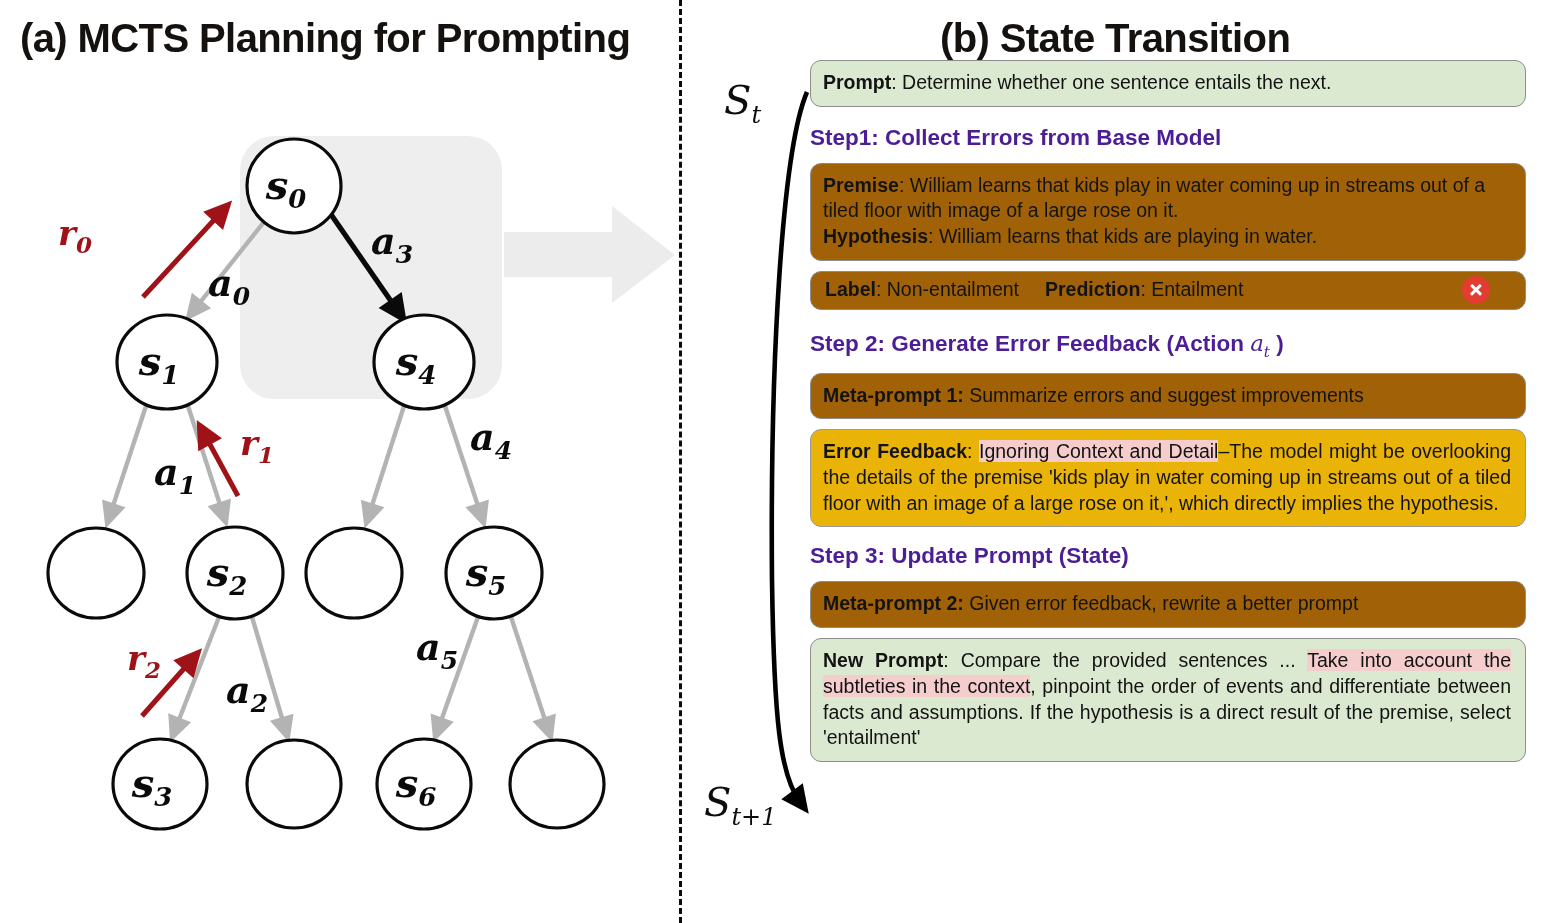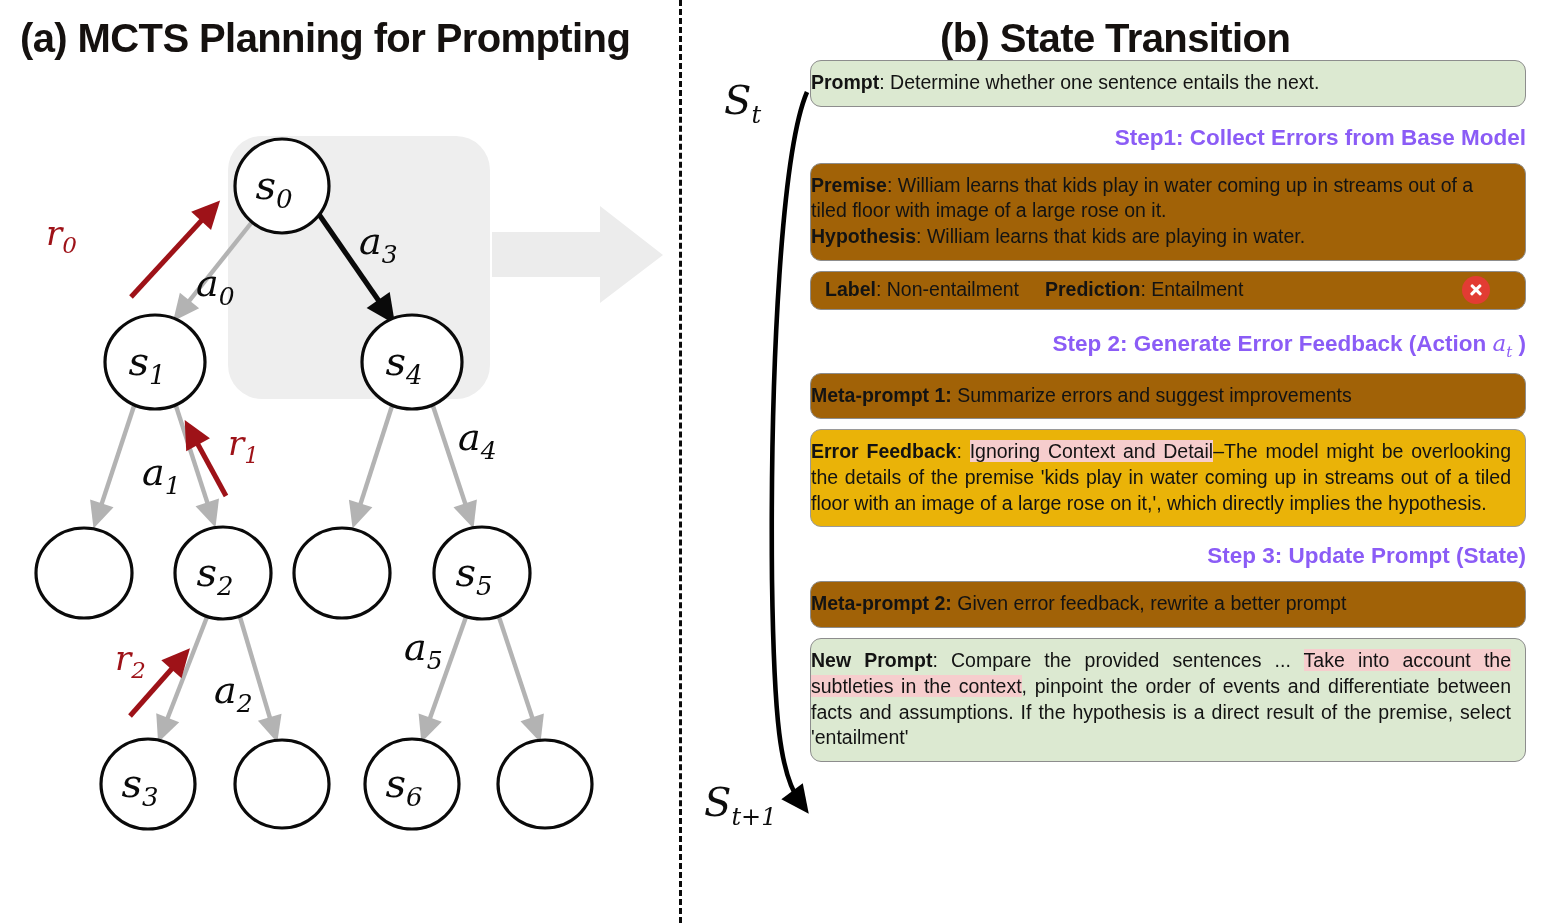--- a/index.html
+++ b/index.html
@@ -34,22 +34,22 @@
     left: 679px;
     top: 0px;
     width: 0px;
     height: 923px;
     border-left: 3px dashed #0b0b0b;
   }
 
   
   #tree-panel {
     position: absolute;
-    left: 0px; top: 0px;
-    width: 679px; height: 923px;
+    left: 12px; top: 0px;
+    width: 679px; height: 923px; font-weight: bold;
   }
   #tree-svg { position: absolute; left: 0; top: 0; }
 
   .node-label, .edge-label, .reward-label, .state-label {
     font-family: "DejaVu Serif", serif;
     font-style: italic;
   }
 
   
   #flow-panel {
@@ -77,35 +77,35 @@
     left: 110px;
     top: 0px;
     width: 716px;
   }
 
   .box {
     position: relative;
     box-sizing: border-box;
     border: 1.6px solid #8d8d8d;
     border-radius: 11px;
-    padding: 9px 14px 10px 0;
+    padding: 9px 14px 10px 12px;
     font-size: 19.5px;
     line-height: 1.32;
     color: #131313;
   }
   .box.gray   { background: #a16207; }
   .box.green  { background: #dce9d1; }
   .box.yellow { background: #eab308; border-color: #9a9a9a; }
   .box.justify { text-align: justify; text-align-last: left; }
 
   .step-head {
-    text-align: right;
+    text-align: left;
     font-weight: bold;
     font-size: 22.5px;
-    color: #8b5cf6;
+    color: #4c1d95;
     white-space: nowrap;
   }
   .math-inline {
     font-family: "DejaVu Serif", serif;
     font-style: italic;
     font-weight: normal;
     font-size: 23px;
   }
   .math-inline sub { font-size: 15px; font-style: italic; }
 

